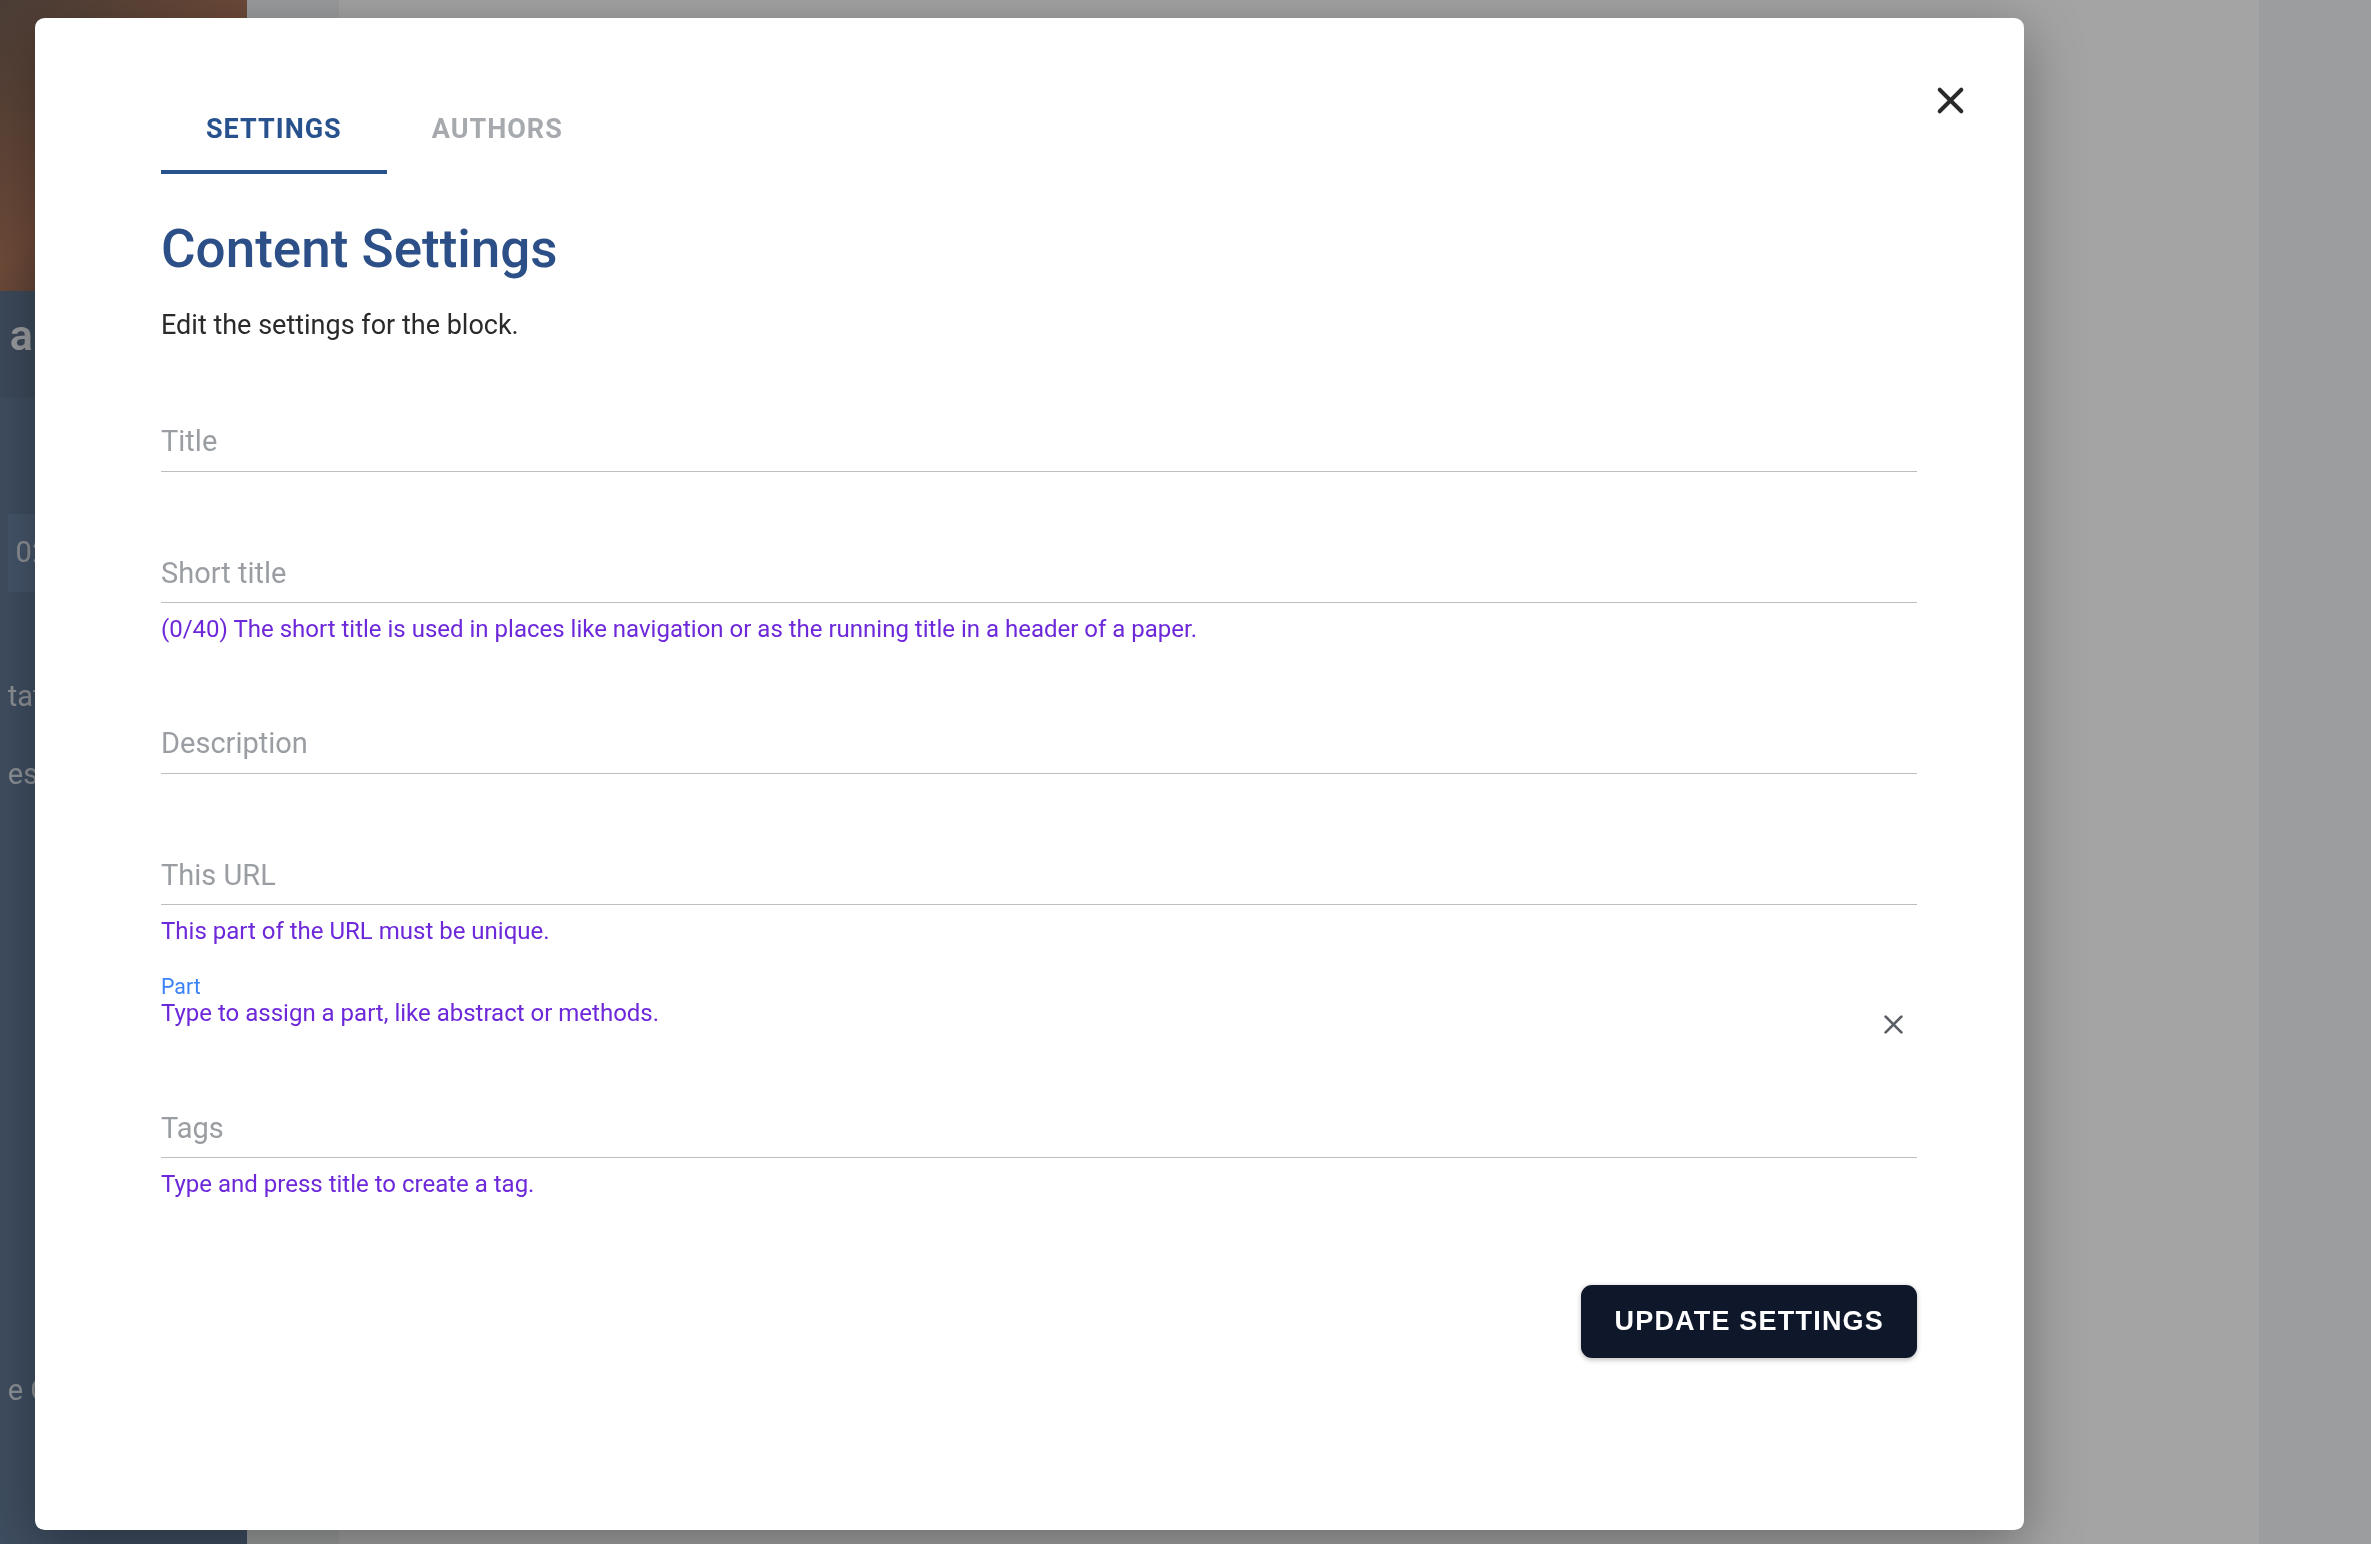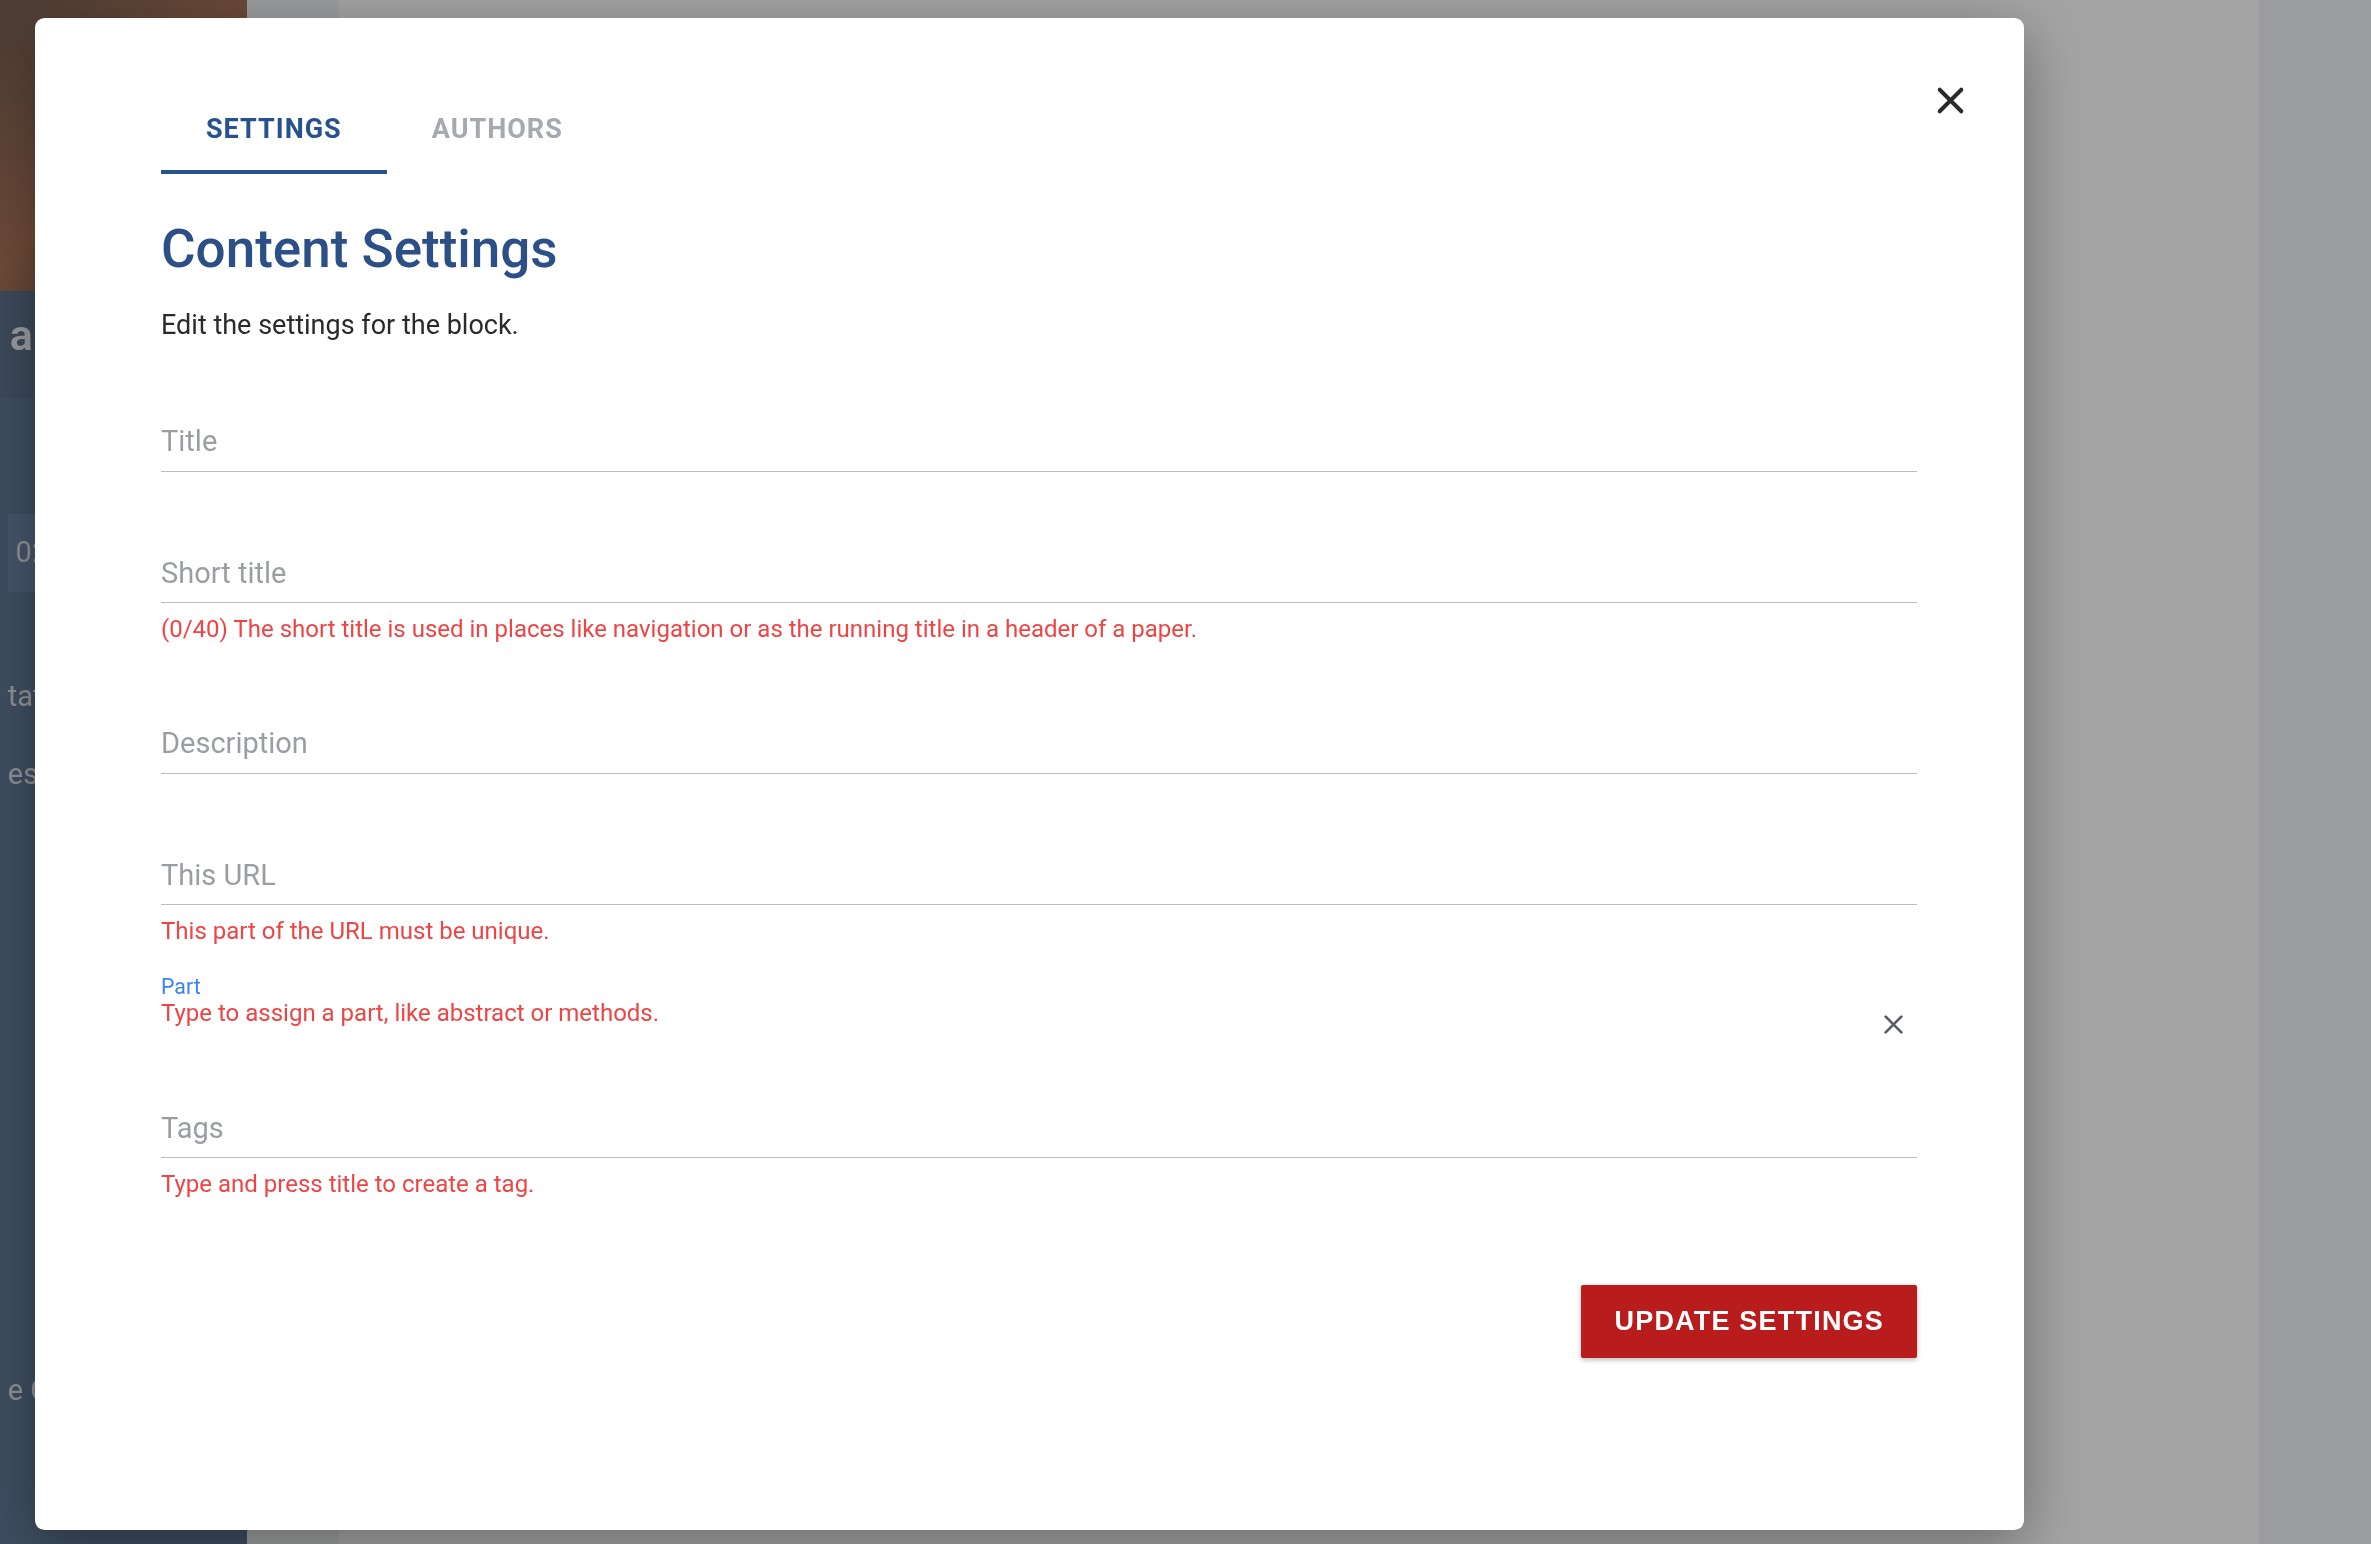--- a/index.html
+++ b/index.html
@@ -78,31 +78,31 @@
   }
   .field .label.floated {
     top:-25px; font-size:21.3px; color:#3b82f6;
   }
   .field input {
     width:100%; border:none; border-bottom:1.9px solid #bdbdbd;
     font-size:29px; padding:9.7px 49px 11.6px 0; background:transparent; outline:none;
     color:#1a1a1a;
   }
   .field .input-focused { border-bottom:2.9px solid #2b4f86; }
-  .helper { margin-top:11.6px; font-size:24px; color:#ef4444; }
+  .helper { margin-top:11.6px; font-size:24px; color:#6d28d9; }
 
   .clear-x {
     position:absolute; right:3.9px; top:5.8px; width:39px; height:39px;
     display:flex; align-items:center; justify-content:center;
     cursor:pointer; color:#5a5f66;
   }
 
   .action-row { display:flex; justify-content:flex-end; margin-top:87px; margin-bottom:58px; }
   .update-btn {
-    background:#b91c1c; color:#fff; border:none; border-radius:2px;
+    background:#0f172a; color:#fff; border:none; border-radius:11px;
     font-size:27px; font-weight:700; letter-spacing:1.2px;
     padding:21.3px 33px; cursor:pointer;
     box-shadow:0 1.9px 4.9px rgba(0,0,0,0.25);
   }
 </style>
 </head>
 <body>
 
 <div class="bg-sidebar">
   <div class="bg-image"></div>

